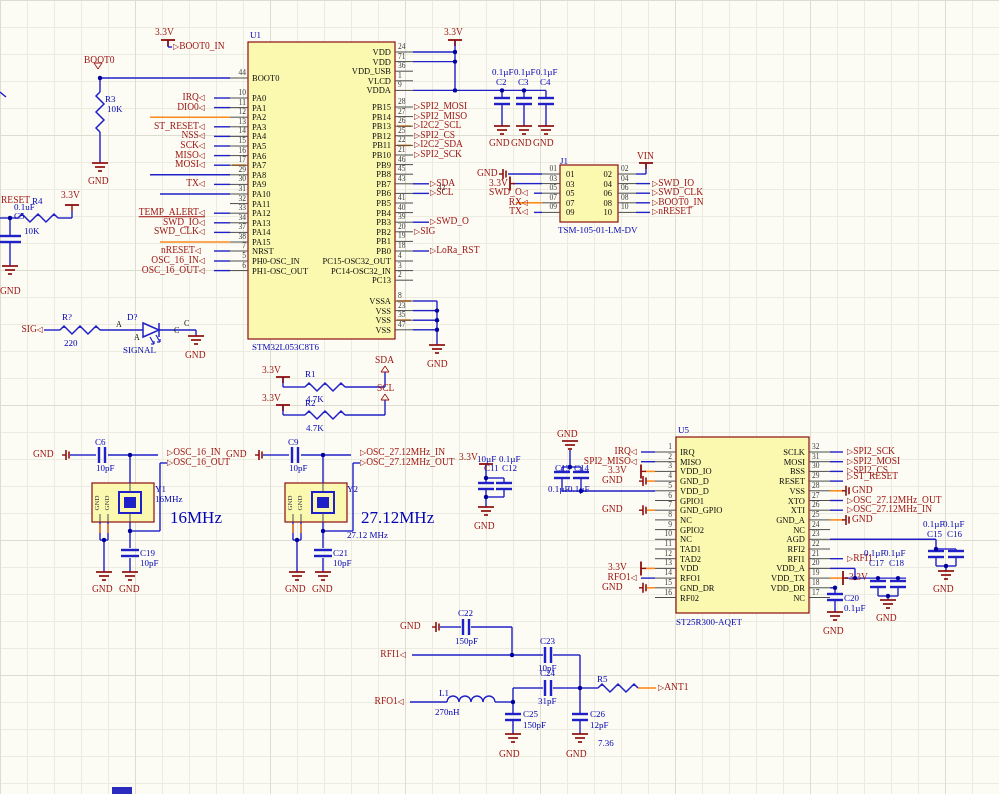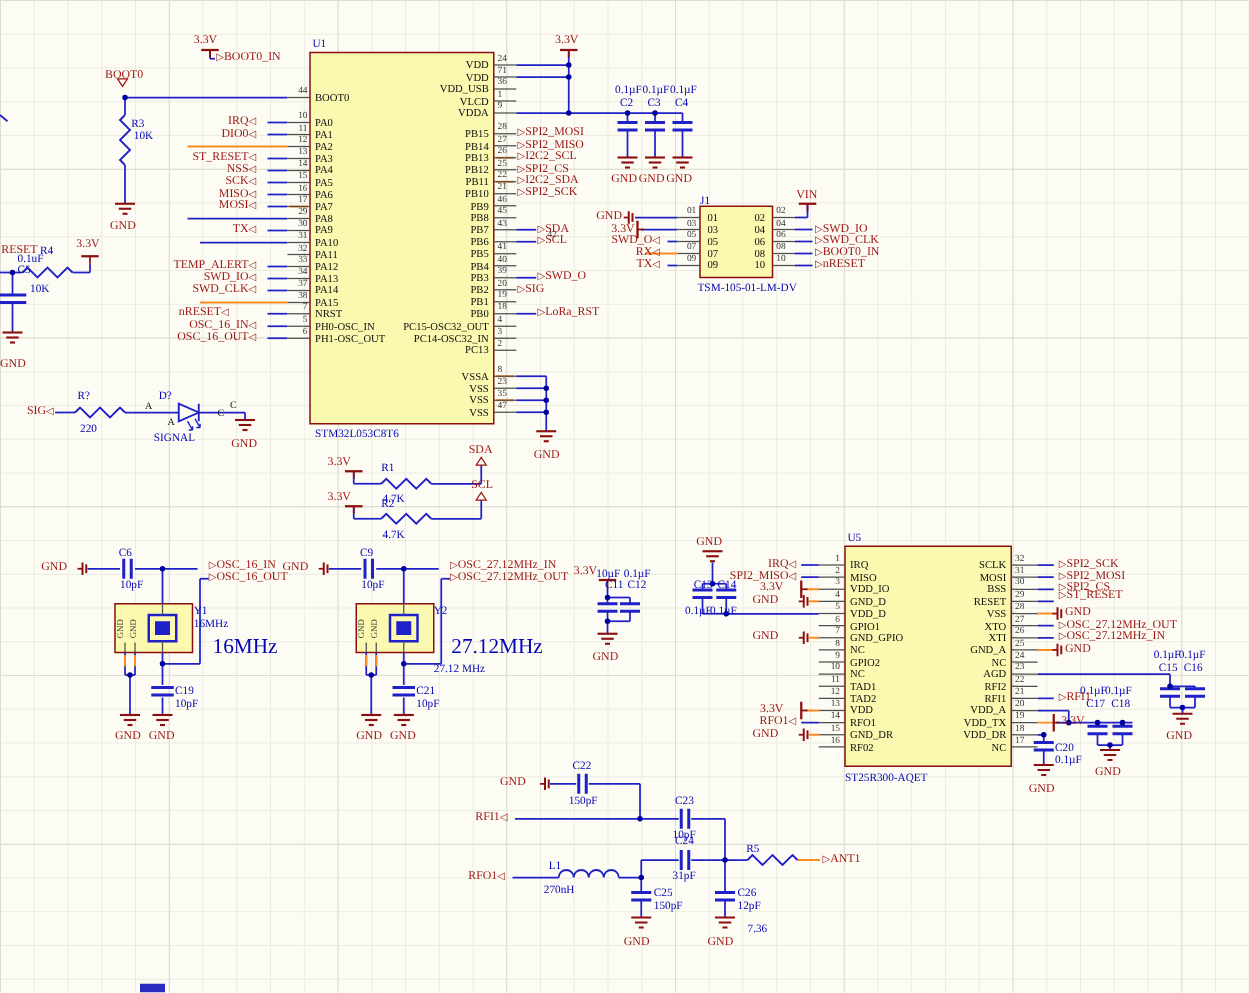--- a/index.html
+++ b/index.html
@@ -704,24 +704,24 @@
     <div class="lbl des" style="left: 250px; top: 35px;"><span>U1</span></div>
     <div class="lbl des" style="left: 252px; top: 347px;"><span>STM32L053C8T6</span></div>
     <div class="lbl net" style="right: 794px; top: 98px;"><span>IRQ</span><span class="chev">◁</span></div>
     <div class="lbl net" style="right: 794px; top: 107.6px;"><span>DIO0</span><span class="chev">◁</span></div>
     <div class="lbl net" style="right: 794px; top: 126.8px;"><span>ST_RESET</span><span class="chev">◁</span></div>
     <div class="lbl net" style="right: 794px; top: 136.4px;"><span>NSS</span><span class="chev">◁</span></div>
     <div class="lbl net" style="right: 794px; top: 146px;"><span>SCK</span><span class="chev">◁</span></div>
     <div class="lbl net" style="right: 794px; top: 155.6px;"><span>MISO</span><span class="chev">◁</span></div>
     <div class="lbl net" style="right: 794px; top: 165.2px;"><span>MOSI</span><span class="chev">◁</span></div>
     <div class="lbl net" style="right: 794px; top: 184.4px;"><span>TX</span><span class="chev">◁</span></div>
-    <div class="lbl net" style="right: 794px; top: 213.2px;"><span>TEMP_ALERT</span><span class="chev">◁</span></div>
+    <div class="lbl net" style="right: 794px; top: 213.2px; text-decoration: underline;"><span>TEMP_ALERT</span><span class="chev">◁</span></div>
     <div class="lbl net" style="right: 794px; top: 222.8px;"><span>SWD_IO</span><span class="chev">◁</span></div>
     <div class="lbl net" style="right: 794px; top: 232.4px;"><span>SWD_CLK</span><span class="chev">◁</span></div>
-    <div class="lbl net" style="right: 816px; top: 251px;"><span>nRESET</span><span class="chev">◁</span></div>
+    <div class="lbl net" style="right: 798px; top: 251px;"><span>nRESET</span><span class="chev">◁</span></div>
     <div class="lbl net" style="right: 794px; top: 261px;"><span>OSC_16_IN</span><span class="chev">◁</span></div>
     <div class="lbl net" style="right: 794px; top: 270.6px;"><span>OSC_16_OUT</span><span class="chev">◁</span></div>
     <div class="lbl net" style="left: 414px; top: 107px;"><span class="chev">▷</span><span>SPI2_MOSI</span></div>
     <div class="lbl net" style="left: 414px; top: 116.6px;"><span class="chev">▷</span><span>SPI2_MISO</span></div>
     <div class="lbl net" style="left: 414px; top: 126.2px;"><span class="chev">▷</span><span>I2C2_SCL</span></div>
     <div class="lbl net" style="left: 414px; top: 135.8px;"><span class="chev">▷</span><span>SPI2_CS</span></div>
     <div class="lbl net" style="left: 414px; top: 145.4px;"><span class="chev">▷</span><span>I2C2_SDA</span></div>
     <div class="lbl net" style="left: 414px; top: 155px;"><span class="chev">▷</span><span>SPI2_SCK</span></div>
     <div class="lbl net" style="left: 430px; top: 183.8px;"><span class="chev">▷</span><span>SDA</span></div>
     <div class="lbl net" style="left: 430px; top: 193.4px;"><span class="chev">▷</span><span>SCL</span></div>

